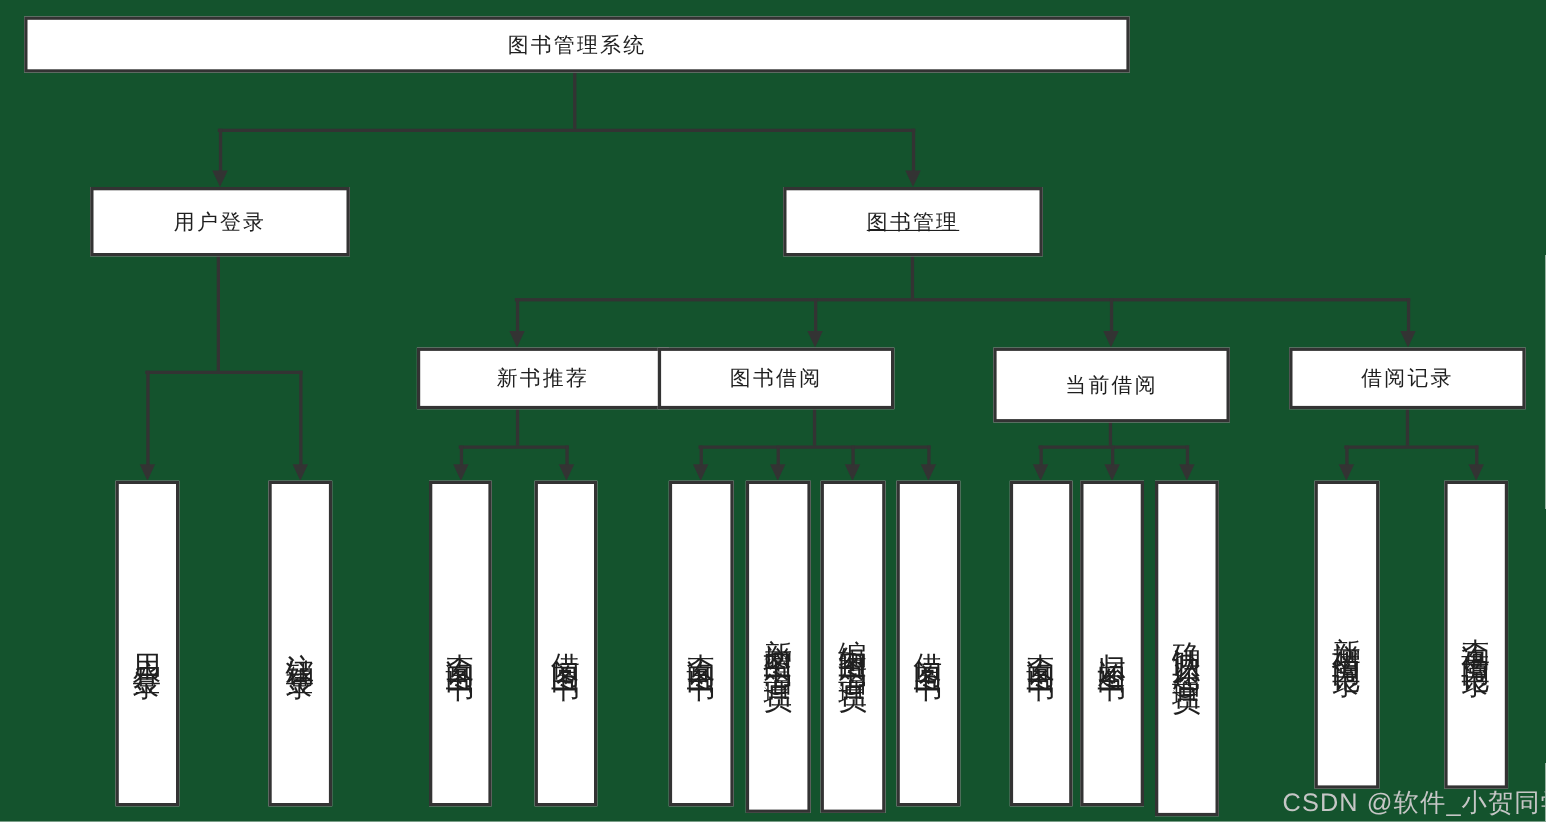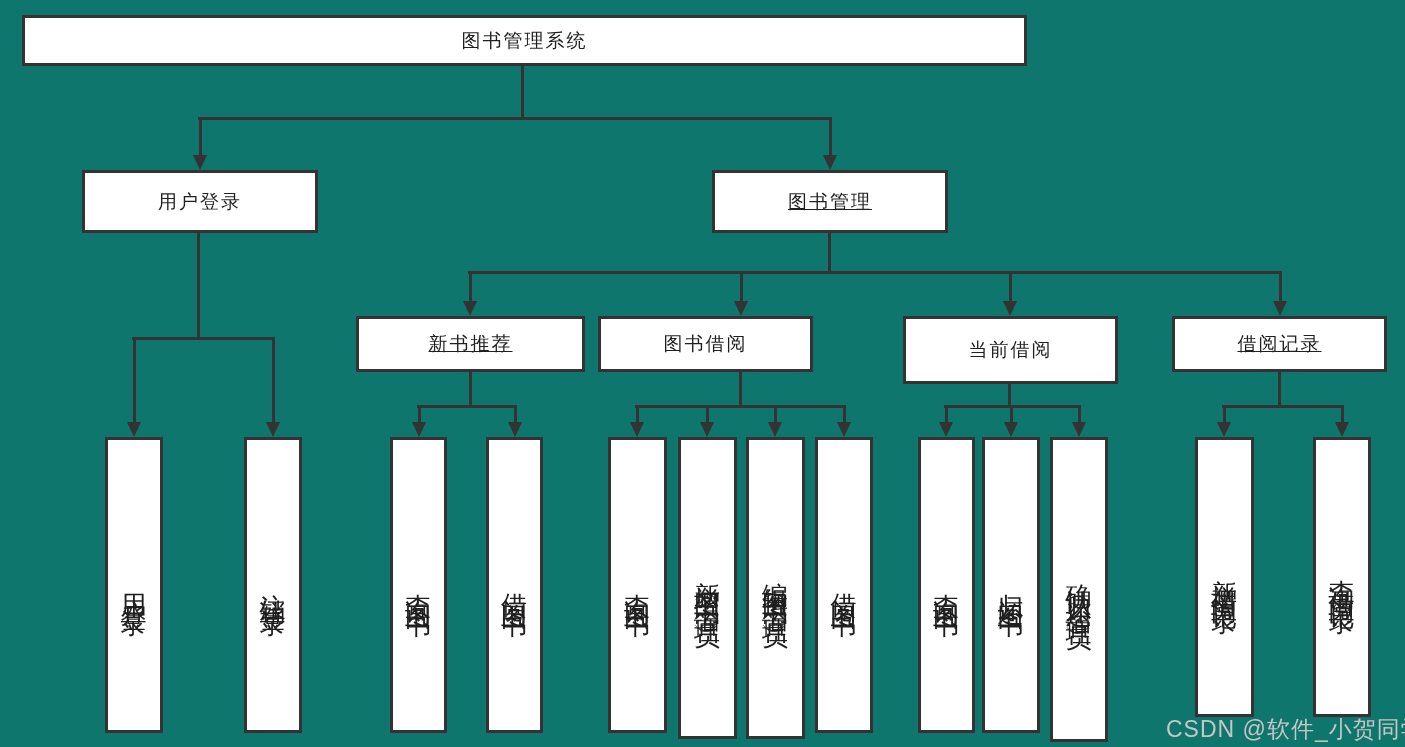--- a/index.html
+++ b/index.html
@@ -5,21 +5,21 @@
   * { margin: 0; padding: 0; box-sizing: border-box; }
   html, body { background: #ffffff; }
   body {
     width: 1405px; height: 747px;
     font-family: "Liberation Sans", "DejaVu Sans", sans-serif;
     color: #1f1f1f;
   }
   .stage {
     position: relative;
     width: 1405px; height: 747px;
-    background: #0f766e;
+    background: #14532d;
     overflow: hidden;
   }
   
   .node {
     position: absolute;
     background: #ffffff;
     border: 3px solid #333333;
     display: flex;
     align-items: center;
     justify-content: center;
@@ -98,30 +98,30 @@
   <div class="arrow" style="left:127px; top:337px; height:100px;"></div>
   <div class="arrow" style="left:266px; top:337px; height:100px;"></div>
 
   <div class="line" style="left:828px; top:233px; width:3px; height:38px;"></div>
   <div class="line" style="left:468px; top:271px; width:814px; height:3px;"></div>
   <div class="arrow" style="left:463px; top:271px; height:45px;"></div>
   <div class="arrow" style="left:734px; top:271px; height:45px;"></div>
   <div class="arrow" style="left:1003px; top:271px; height:45px;"></div>
   <div class="arrow" style="left:1273px; top:271px; height:45px;"></div>
 
-  <div class="node h" style="left:356px; top:316px; width:229px; height:56px;text-decoration:underline;">
+  <div class="node h" style="left:379px; top:316px; width:229px; height:56px;">
     <span>新书推荐</span>
   </div>
   <div class="node h" style="left:598px; top:316px; width:215px; height:56px;">
     <span>图书借阅</span>
   </div>
   <div class="node h" style="left:903px; top:316px; width:215px; height:68px;">
     <span>当前借阅</span>
   </div>
-  <div class="node h" style="left:1172px; top:316px; width:215px; height:56px;text-decoration:underline;">
+  <div class="node h" style="left:1172px; top:316px; width:215px; height:56px;">
     <span>借阅记录</span>
   </div>
 
   <div class="line" style="left:469px; top:372px; width:3px; height:33px;"></div>
   <div class="line" style="left:417px; top:405px; width:100px; height:3px;"></div>
   <div class="arrow" style="left:412px; top:405px; height:32px;"></div>
   <div class="arrow" style="left:508px; top:405px; height:32px;"></div>
 
   <div class="line" style="left:739px; top:372px; width:3px; height:33px;"></div>
   <div class="line" style="left:635px; top:405px; width:211px; height:3px;"></div>

